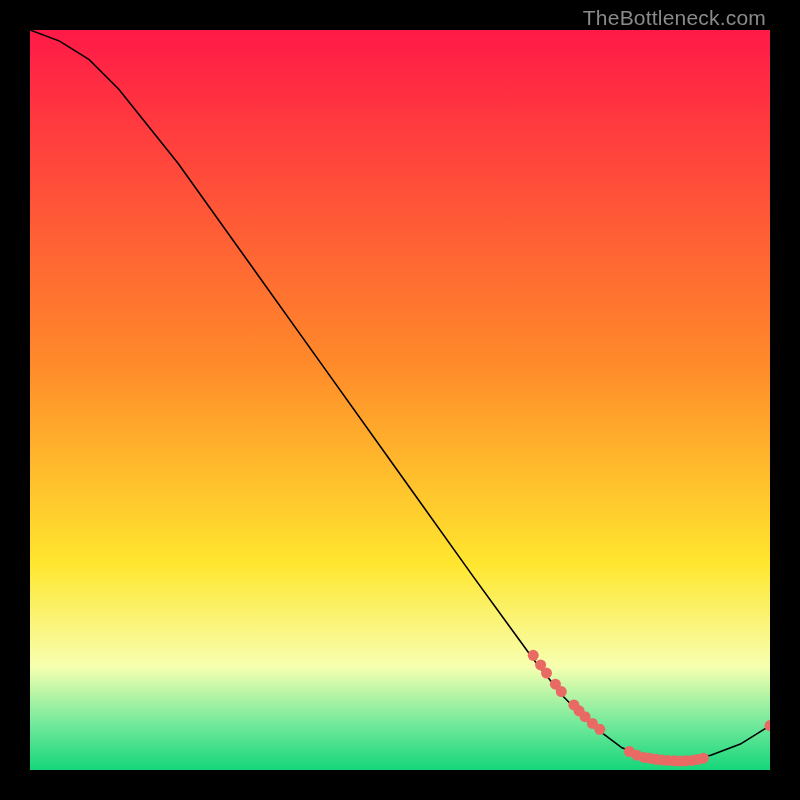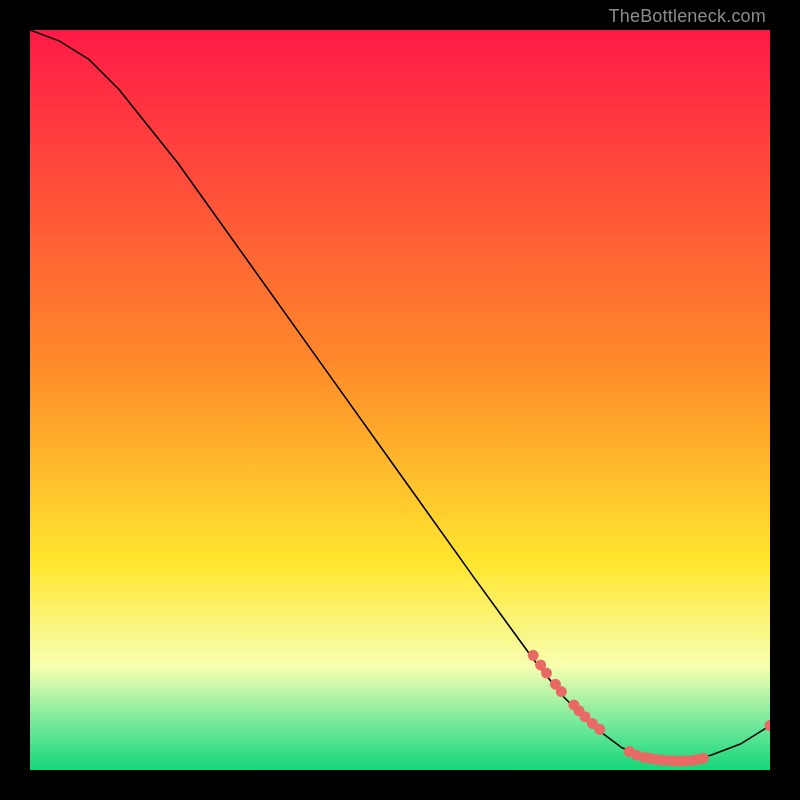--- a/index.html
+++ b/index.html
@@ -24,21 +24,21 @@
     left: 0;
     top: 0;
     width: 740px;
     height: 740px;
   }
   .watermark {
     position: absolute;
     top: 6px;
     right: 34px;
     color: #8a8a8a;
-    font-size: 18px;
+    font-size: 21px;
     font-weight: 500;
     letter-spacing: 0.2px;
   }
   svg { display: block; }
   .curve {
     fill: none;
     stroke: #000;
     stroke-width: 1.6;
   }
   .dot {

